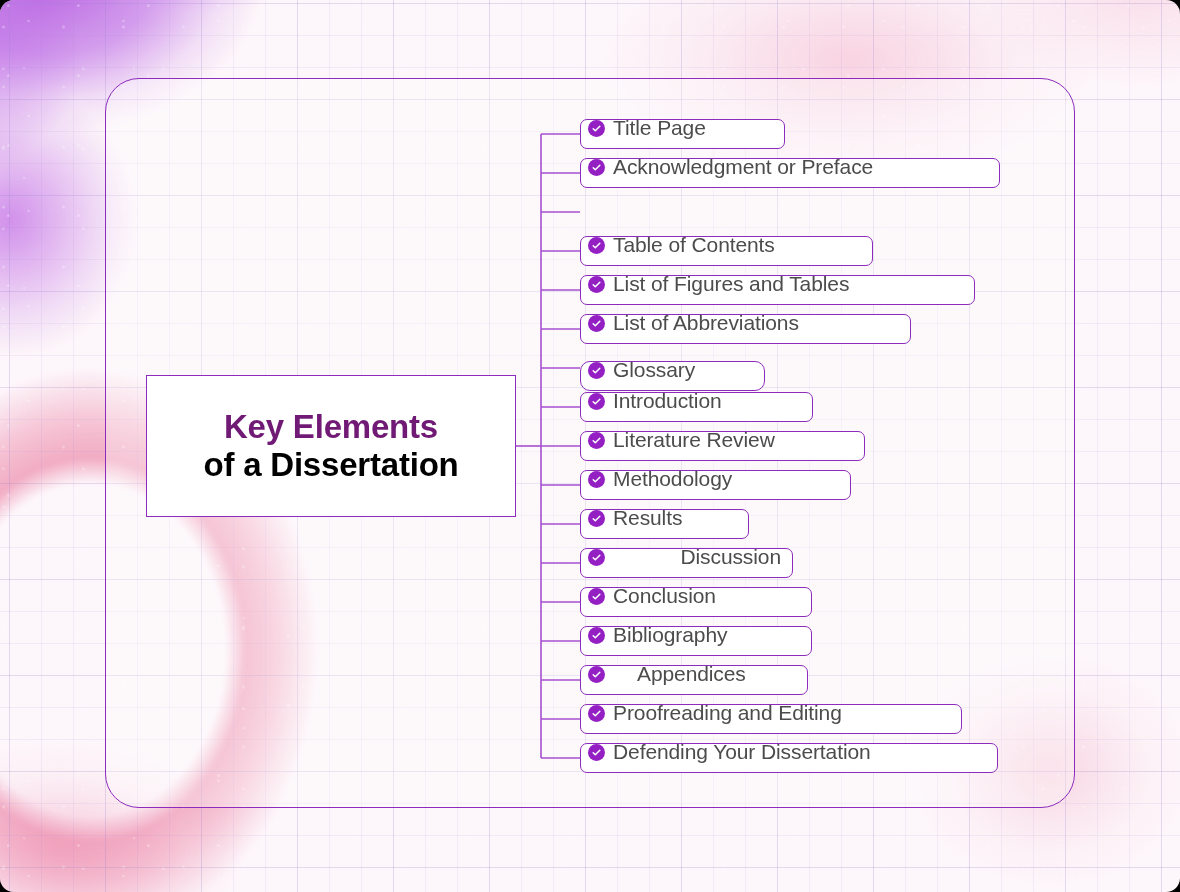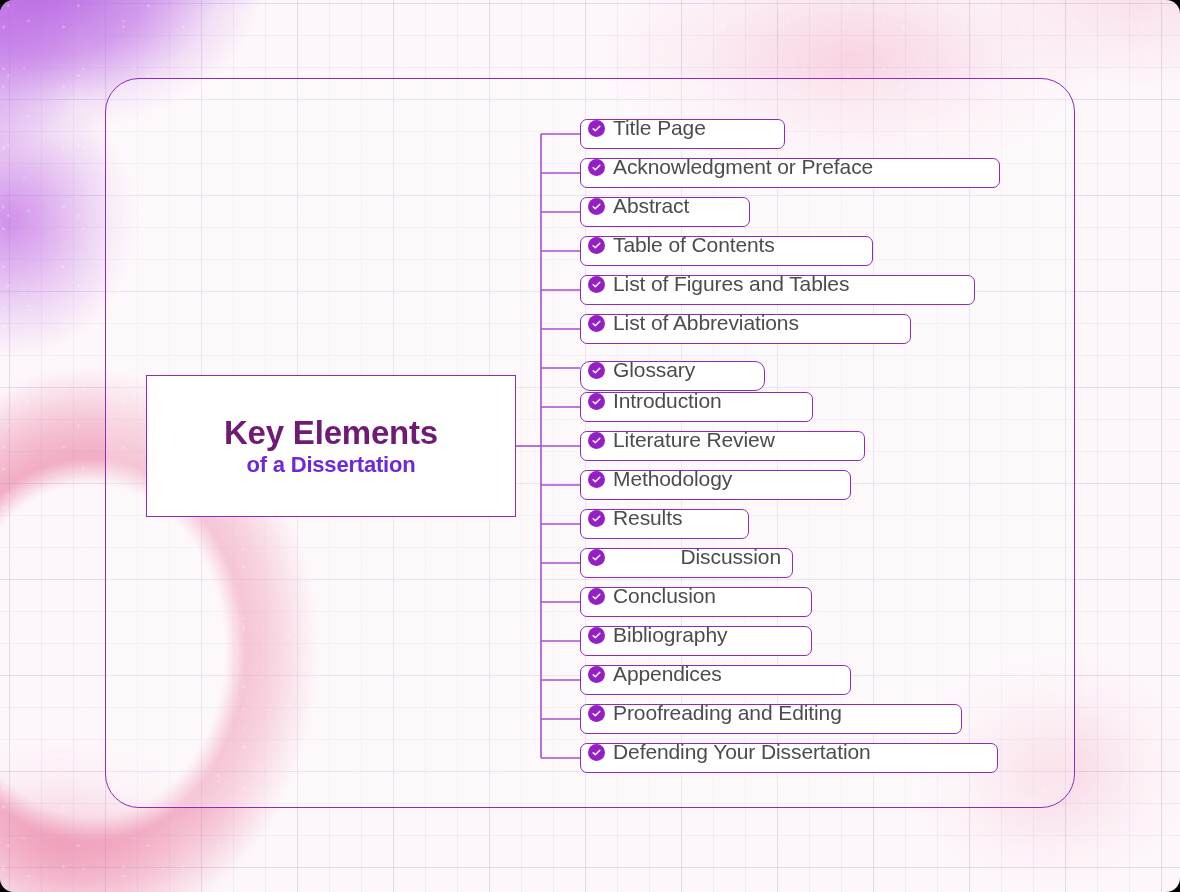--- a/index.html
+++ b/index.html
@@ -141,23 +141,23 @@
     justify-content: center;
     line-height: 1.16;
   }
   #center-line-1 {
     font-size: 33px;
     font-weight: bold;
     color: #701a75;
     letter-spacing: -.2px;
   }
   #center-line-2 {
-    font-size: 22px;
+    font-size: 33px;
     font-weight: bold;
-    color: #6d28d9;
+    color: #000000;
     letter-spacing: -.2px;
   }
 
   
   #branches {
     position: absolute;
     left: 580px; top: 0;
     width: 520px; height: 892px;
   }
   .branch {
@@ -245,28 +245,20 @@
         <span class="branch-label">Title Page</span>
       </div>
       <div class="branch" style="top: 158px; width: 420px;">
         <span class="branch-check">
           <svg width="11" height="11" viewBox="0 0 11 11">
             <path d="M2.2 5.7 L4.3 7.7 L8.8 3.3" fill="none" stroke="#ffffff" stroke-width="1.5" stroke-linecap="round" stroke-linejoin="round"></path>
           </svg>
         </span>
         <span class="branch-label">Acknowledgment or Preface</span>
       </div>
-      <div class="branch" style="top: 197px; width: 170px;">
-        <span class="branch-check">
-          <svg width="11" height="11" viewBox="0 0 11 11">
-            <path d="M2.2 5.7 L4.3 7.7 L8.8 3.3" fill="none" stroke="#ffffff" stroke-width="1.5" stroke-linecap="round" stroke-linejoin="round"></path>
-          </svg>
-        </span>
-        <span class="branch-label">Abstract</span>
-      </div>
       <div class="branch" style="top: 236px; width: 293px;">
         <span class="branch-check">
           <svg width="11" height="11" viewBox="0 0 11 11">
             <path d="M2.2 5.7 L4.3 7.7 L8.8 3.3" fill="none" stroke="#ffffff" stroke-width="1.5" stroke-linecap="round" stroke-linejoin="round"></path>
           </svg>
         </span>
         <span class="branch-label">Table of Contents</span>
       </div>
       <div class="branch" style="top: 275px; width: 395px;">
         <span class="branch-check">
@@ -341,21 +333,21 @@
         <span class="branch-label">Conclusion</span>
       </div>
       <div class="branch" style="top: 626px; width: 232px;">
         <span class="branch-check">
           <svg width="11" height="11" viewBox="0 0 11 11">
             <path d="M2.2 5.7 L4.3 7.7 L8.8 3.3" fill="none" stroke="#ffffff" stroke-width="1.5" stroke-linecap="round" stroke-linejoin="round"></path>
           </svg>
         </span>
         <span class="branch-label">Bibliography</span>
       </div>
-      <div class="branch" style="top: 665px; width: 271px;">
+      <div class="branch" style="top: 665px; width: 228px; gap: 24px;">
         <span class="branch-check">
           <svg width="11" height="11" viewBox="0 0 11 11">
             <path d="M2.2 5.7 L4.3 7.7 L8.8 3.3" fill="none" stroke="#ffffff" stroke-width="1.5" stroke-linecap="round" stroke-linejoin="round"></path>
           </svg>
         </span>
         <span class="branch-label">Appendices</span>
       </div>
       <div class="branch" style="top: 704px; width: 382px;">
         <span class="branch-check">
           <svg width="11" height="11" viewBox="0 0 11 11">

